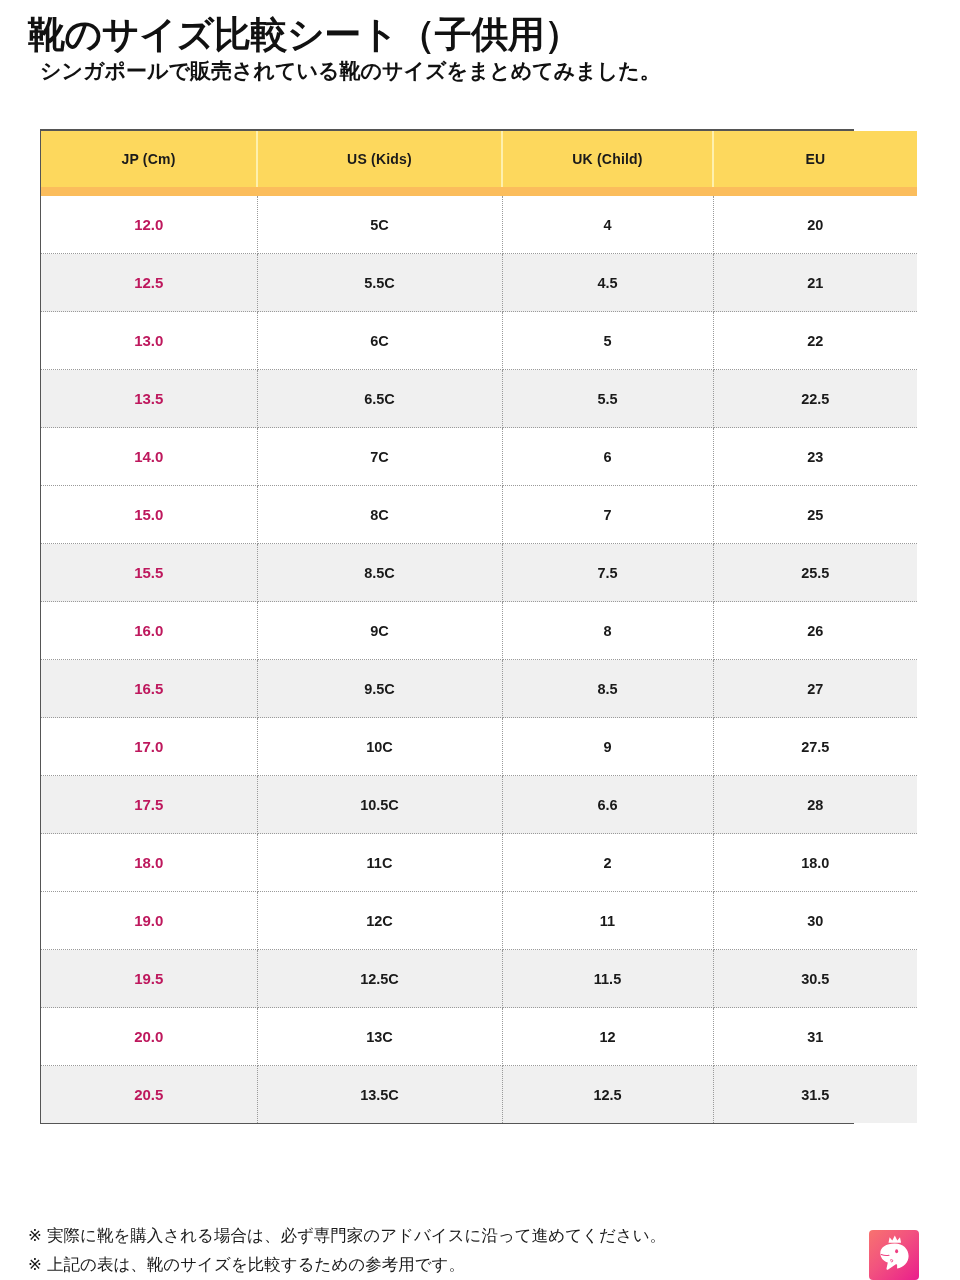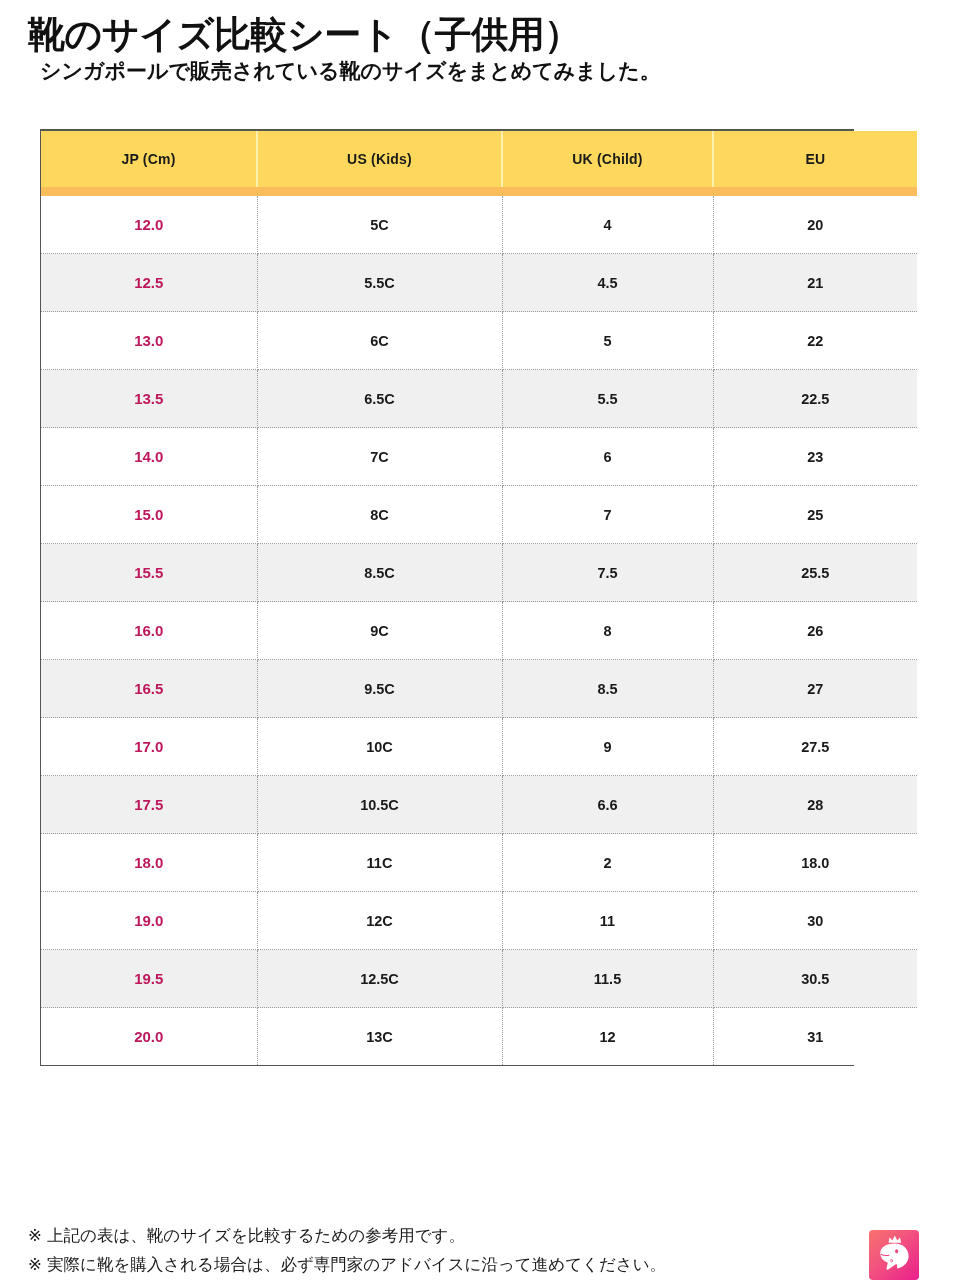--- a/index.html
+++ b/index.html
@@ -263,27 +263,33 @@
             <td>12.5C</td>
             <td>11.5</td>
             <td>30.5</td>
           </tr>
           <tr class="odd">
             <td class="jp-cell">20.0</td>
             <td>13C</td>
             <td>12</td>
             <td>31</td>
           </tr>
+          <tr class="even">
+            <td class="jp-cell">20.5</td>
+            <td>13.5C</td>
+            <td>12.5</td>
+            <td>31.5</td>
+          </tr>
         </tbody>
     </table>
   </div>
 
   <div class="footnotes">
+      <div class="footnote-line">※ 実際に靴を購入される場合は、必ず専門家のアドバイスに沿って進めてください。</div>
       <div class="footnote-line">※ 上記の表は、靴のサイズを比較するための参考用です。</div>
-      <div class="footnote-line">※ 実際に靴を購入される場合は、必ず専門家のアドバイスに沿って進めてください。</div>
     </div>
 
   <div class="brand-logo">
     <svg viewBox="0 0 50 50">
 
       <path d="M19.5 12.8 L20.6 7.2 L23.3 10.4 L25.8 5.6 L28.3 10.4 L31.0 7.2 L32.1 12.8 Z" fill="#ffffff"></path>
 
       <path d="M25.8 13.6
                C33.9 13.6 39.6 19.0 39.6 26.1
                C39.6 32.6 34.6 37.6 28.1 38.6

